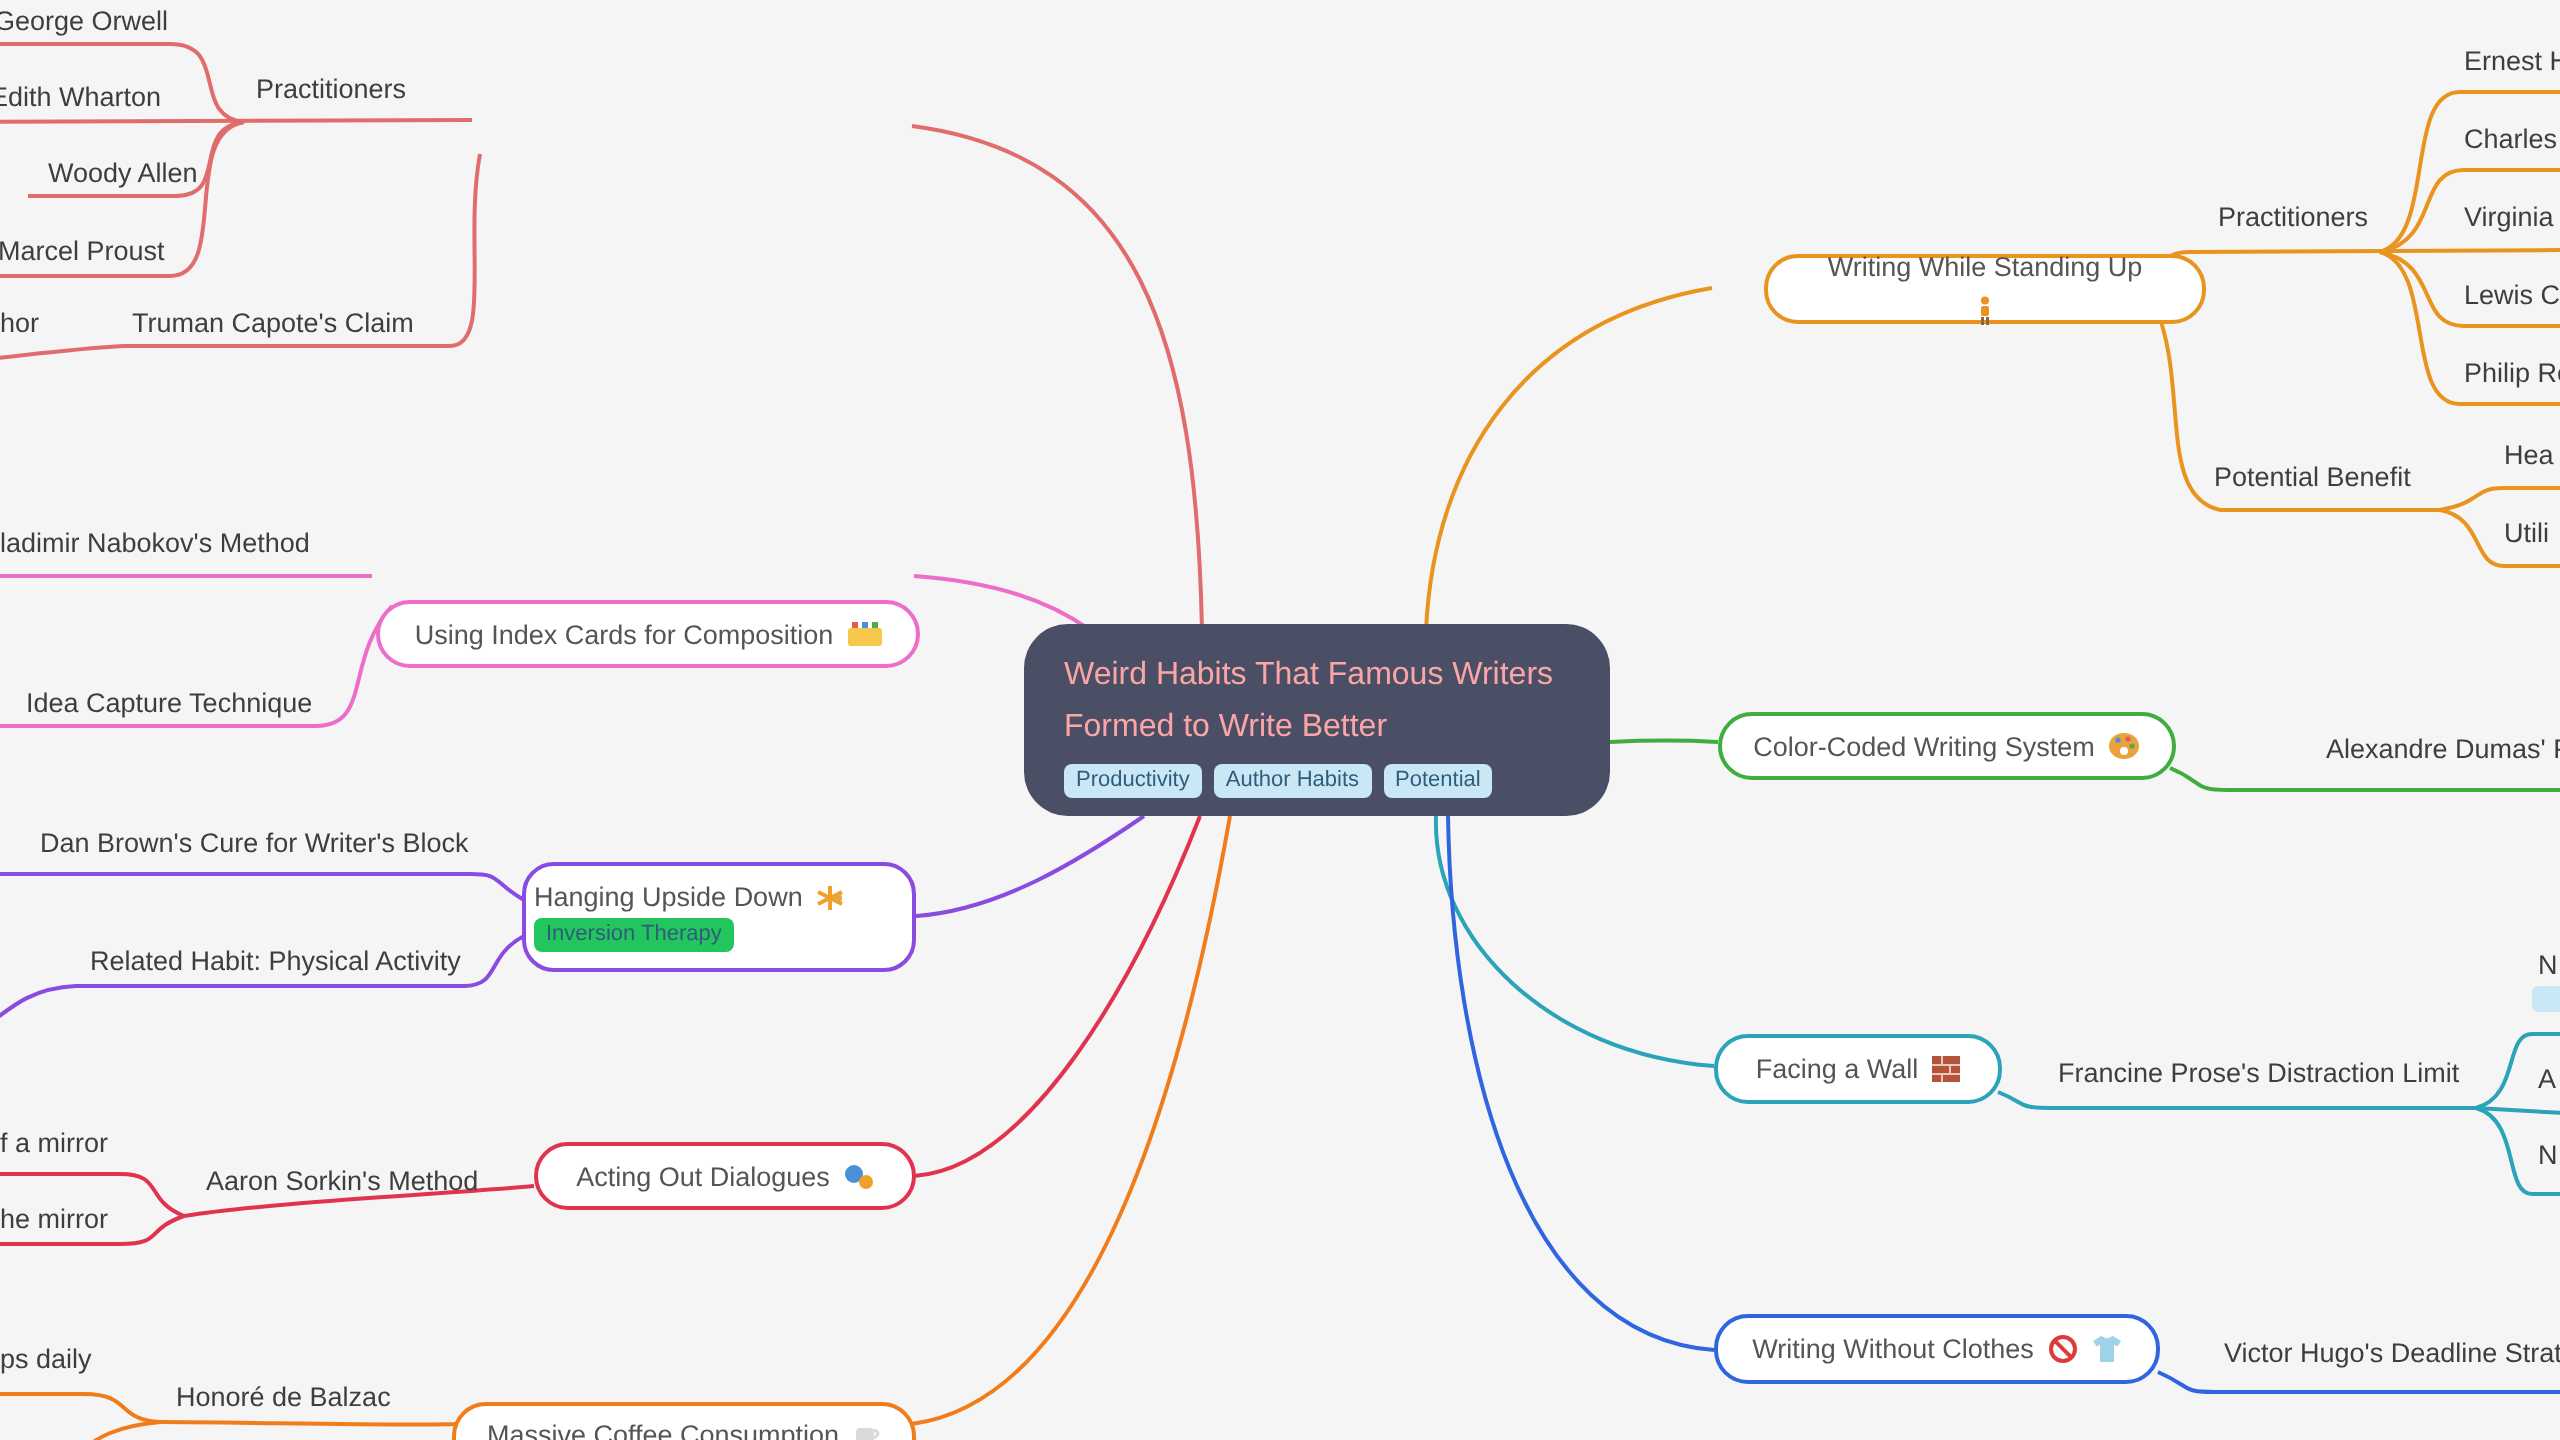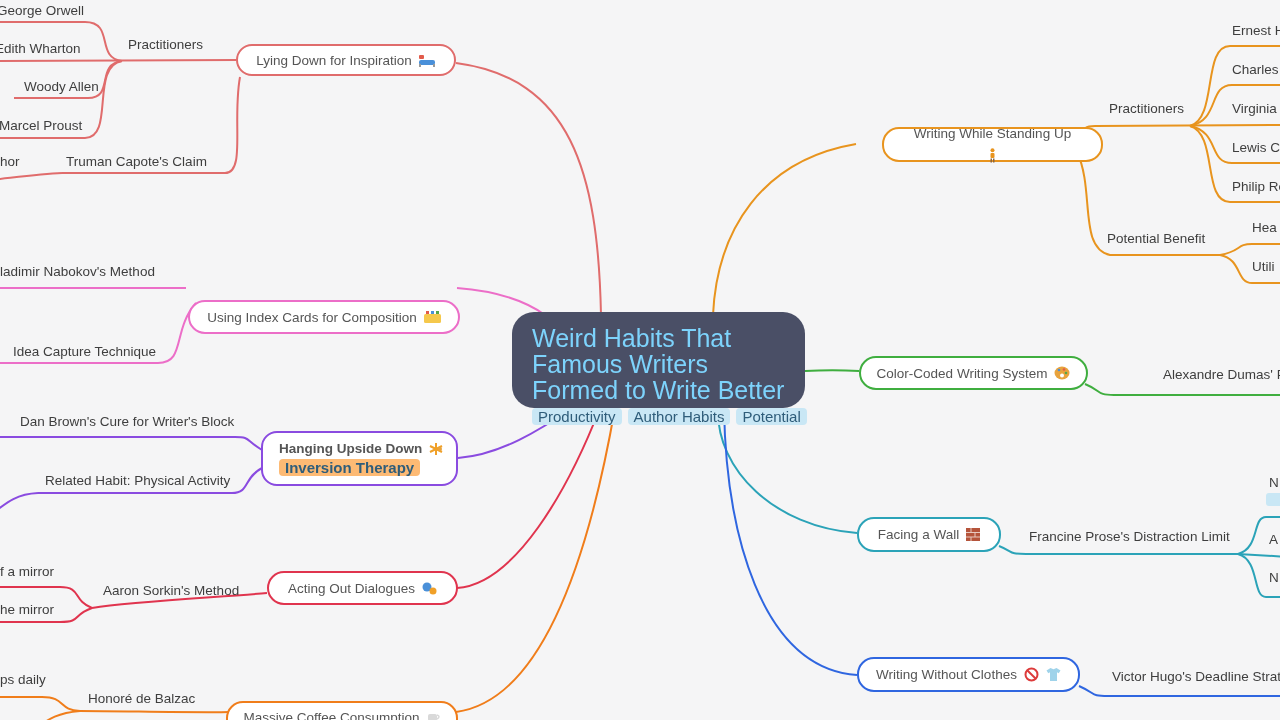--- a/index.html
+++ b/index.html
@@ -3,28 +3,28 @@
 <meta charset="utf-8">
 <style>
   html,body{margin:0;padding:0;}
   body{width:1280px;height:720px;overflow:hidden;font-family:"Liberation Sans",sans-serif;}
   #canvas{position:relative;width:1280px;height:720px;overflow:hidden;}
   #links{position:absolute;left:0;top:0;z-index:0;}
   .pill{position:absolute;z-index:2;background:#ffffff;border:2px solid #999;border-radius:17px;
         display:flex;align-items:center;justify-content:center;gap:7px;
         font-size:13.5px;color:#555;white-space:nowrap;box-sizing:border-box;}
   .pill .ptxt{white-space:nowrap;}
-  .pill.multiline{flex-direction:column;align-items:flex-start;gap:3px;padding:7px 16px;justify-content:center;border-radius:16px;font-weight:bold;}
+  .pill.multiline{flex-direction:column;align-items:flex-start;gap:3px;padding:7px 4px;justify-content:center;border-radius:16px;}
   .pill .row1{display:flex;align-items:center;gap:7px;}
   .lbl{position:absolute;z-index:2;font-size:13.5px;color:#3e3e3e;white-space:nowrap;}
   .center{position:absolute;z-index:3;left:512px;top:312px;width:293px;height:96px;border-radius:22px;
           box-sizing:border-box;padding:13px 20px 10px 20px;}
-  .ctitle{font-size:25px;line-height:26px;color:#7dd3fc;width:258px;}
+  .ctitle{font-size:16px;line-height:26px;color:#fca5a5;width:258px;}
   .ctags{display:flex;gap:6px;margin-top:5px;}
-  .tag{font-size:15px;line-height:15px;padding:1px 6px;border-radius:4px;white-space:nowrap;}
+  .tag{font-size:11px;line-height:15px;padding:1px 6px;border-radius:4px;white-space:nowrap;}
   .minibadge{position:absolute;z-index:2;font-size:10px;border-radius:3px;}
   svg.icon{display:block;flex:0 0 auto;}
 </style>
 </head>
 <body>
 
 <div id="canvas" style="background-color: rgb(245, 245, 246);">
 
   <svg id="links" width="1280" height="720">
 
@@ -98,29 +98,20 @@
 
   <div class="center" style="background-color: rgb(74, 79, 102);">
     <div class="ctitle">Weird Habits That Famous Writers Formed to Write Better</div>
     <div class="ctags">
       <span class="tag" style="background-color: rgb(201, 231, 245); color: rgb(47, 93, 122);">Productivity</span>
       <span class="tag" style="background-color: rgb(201, 231, 245); color: rgb(47, 93, 122);">Author Habits</span>
       <span class="tag" style="background-color: rgb(201, 231, 245); color: rgb(47, 93, 122);">Potential</span>
     </div>
   </div>
 
-  <div class="pill" style="left: 236px; top: 44px; width: 220px; height: 32px; border-color: rgb(224, 108, 108);">
-    <span class="ptxt">Lying Down for Inspiration</span>
-    <svg class="icon" width="17" height="13" viewBox="0 0 17 13">
-      <rect x="0" y="1" width="5" height="4" rx="1" fill="#e25b4a"></rect>
-      <rect x="0" y="6" width="16" height="5" rx="2" fill="#4a90d9"></rect>
-      <rect x="0" y="10" width="2" height="3" fill="#9a9a9a"></rect>
-        <rect x="14" y="10" width="2" height="3" fill="#9a9a9a"></rect>
-    </svg>
-  </div>
 
   <div class="pill" style="left: 188px; top: 271px; width: 272px; height: 34px; border-color: rgb(236, 110, 200); margin-top: 29px;">
     <span class="ptxt">Using Index Cards for Composition</span>
     <svg class="icon" width="17" height="14" viewBox="0 0 17 14">
       <rect x="2" y="1" width="3" height="4" fill="#e25b4a"></rect>
         <rect x="7" y="1" width="3" height="4" fill="#4a90d9"></rect>
         <rect x="12" y="1" width="3" height="4" fill="#57a64a"></rect>
       <rect x="0" y="4" width="17" height="9" rx="1.5" fill="#f5c84c"></rect>
     </svg>
   </div>
@@ -130,21 +121,21 @@
       <span class="ptxt">Hanging Upside Down</span>
       <svg class="icon" width="15" height="14" viewBox="0 0 15 14">
         <g stroke="#f0a028" stroke-width="2" fill="none">
           <line x1="7" y1="1" x2="7" y2="13"></line>
             <line x1="1" y1="4" x2="13" y2="10"></line>
             <line x1="13" y1="4" x2="1" y2="10"></line>
         </g>
         <circle cx="11" cy="7" r="2" fill="#e8a33d"></circle>
       </svg>
     </div>
-    <span class="tag" style="background-color: #fdba74; color: rgb(47, 93, 122);">Inversion Therapy</span>
+    <span class="tag" style="background-color: #22c55e; color: rgb(47, 93, 122);">Inversion Therapy</span>
   </div>
 
   <div class="pill" style="left: 267px; top: 571px; width: 191px; height: 34px; border-color: rgb(224, 52, 78);">
     <span class="ptxt">Acting Out Dialogues</span>
     <svg class="icon" width="15" height="13" viewBox="0 0 15 13">
       <circle cx="5" cy="5" r="4.5" fill="#4a90d9"></circle>
         <circle cx="11" cy="9" r="3.5" fill="#f0a028"></circle>
     </svg>
   </div>
 

